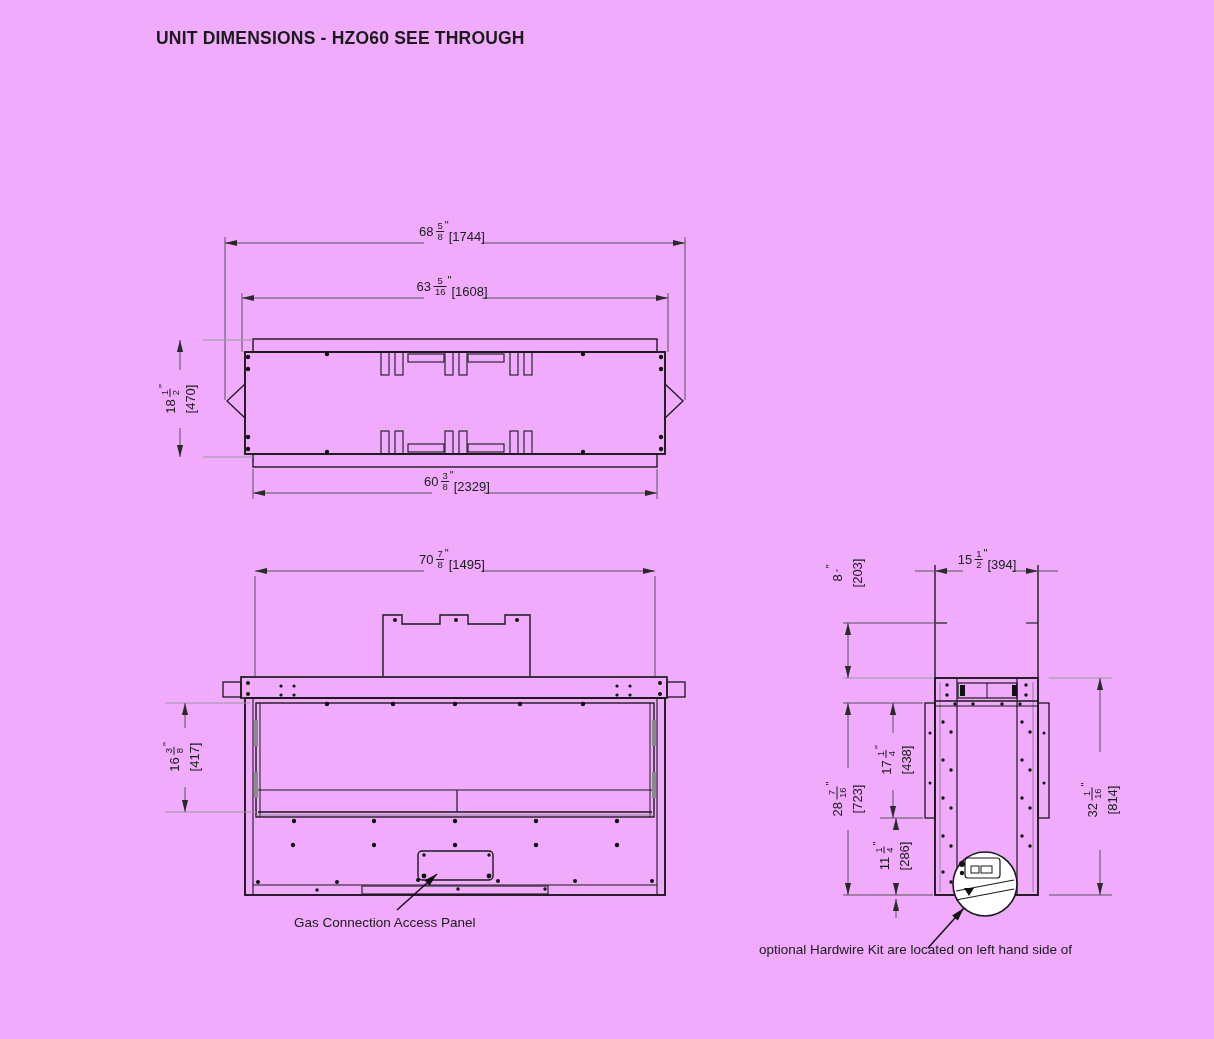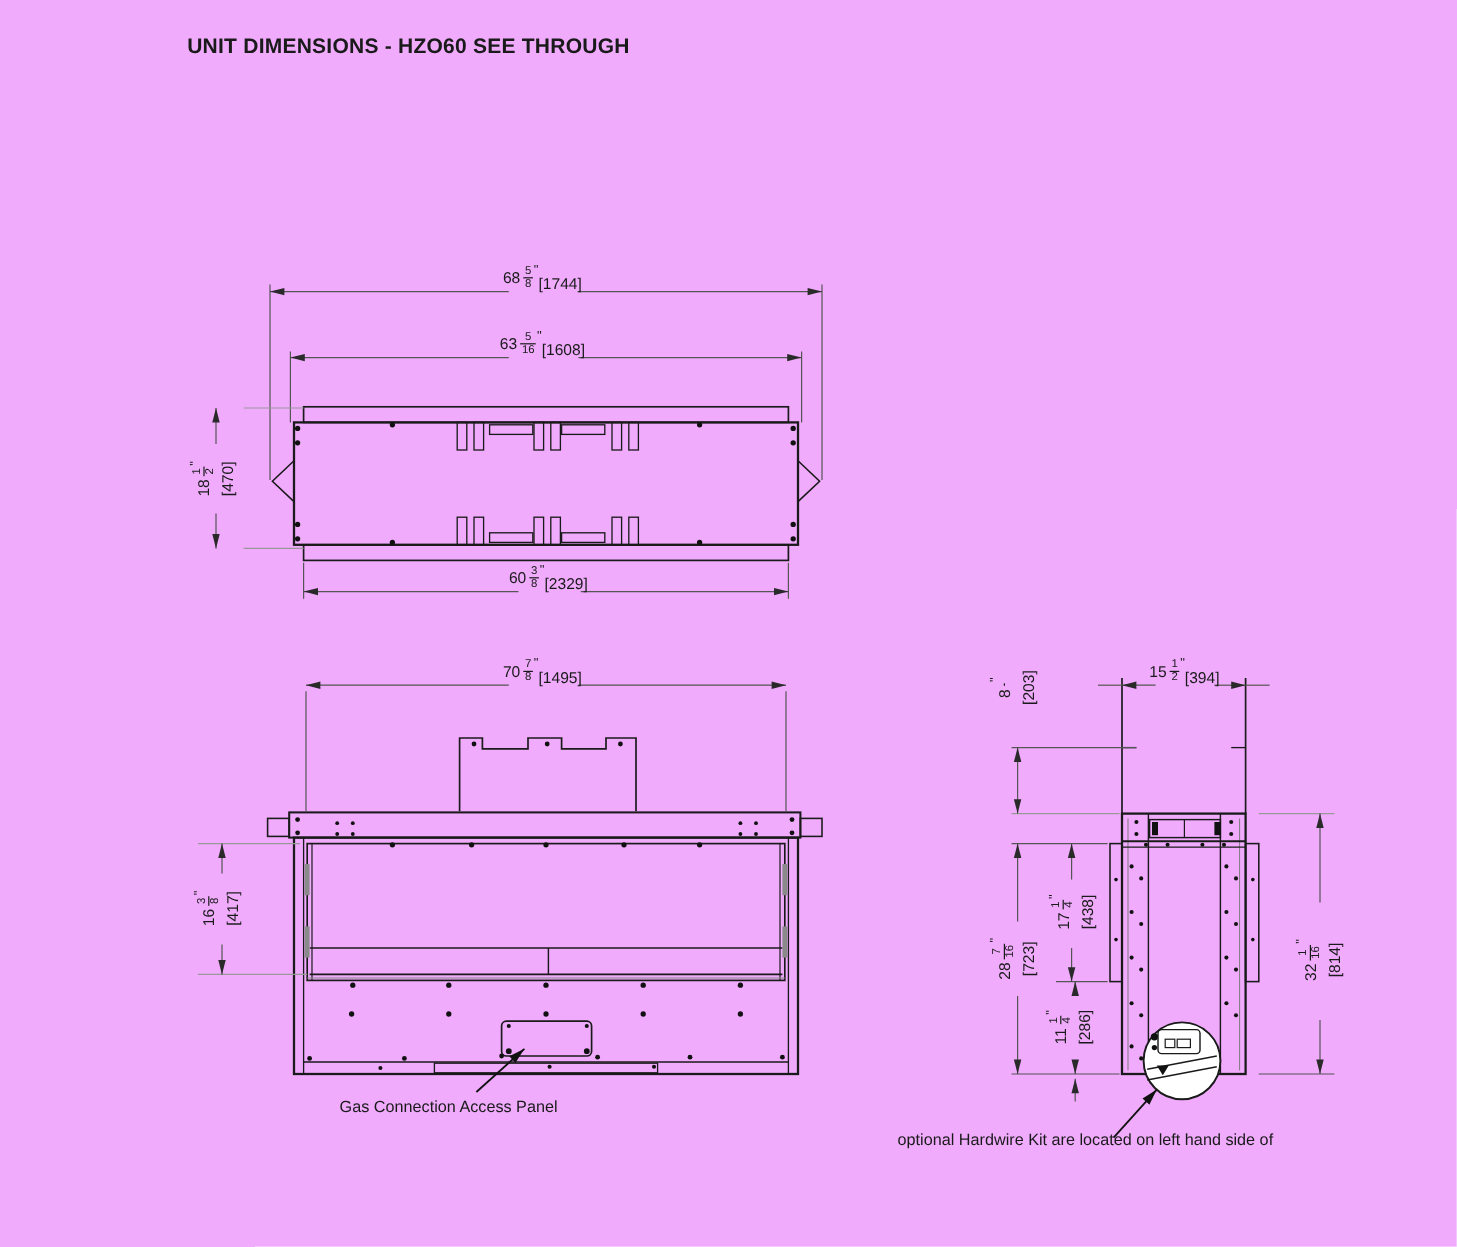--- a/index.html
+++ b/index.html
@@ -13,21 +13,21 @@
   .vdim .inner{position:absolute;left:0;top:0;transform:translate(-50%,-50%) rotate(-90deg);
                display:flex;flex-direction:column;align-items:center;white-space:nowrap;}
   .dline{display:inline-flex;align-items:center;font-size:13px;line-height:1;height:20px;}
   .whole{margin-right:3px;}
   .frac{display:inline-flex;flex-direction:column;align-items:center;font-size:9.5px;line-height:1.05;}
   .frac .den{border-top:1px solid #1a1a1a;padding:0 1px;}
   .frac .num{padding:0 1px;}
   .unit{font-size:11px;align-self:flex-start;margin-top:-2px;margin-left:1px;}
   .mm{font-size:13px;line-height:1;margin-top:10px;}
   .vdim .mm{margin-top:4px;}
-  .anno{position:absolute;font-size:13.5px;line-height:1.32;}
+  .anno{position:absolute;font-size:13.5px;line-height:1.32;margin-left:11px;}
   .anno span{display:block;}
 </style>
 </head>
 <body>
 
 <div class="canvas">
 
 <svg width="1214" height="1039" viewBox="0 0 1214 1039">
   <defs>
     <marker id="arr" viewBox="0 0 12 8" refX="12" refY="4" markerWidth="13" markerHeight="8" markerUnits="userSpaceOnUse" orient="auto-start-reverse">

